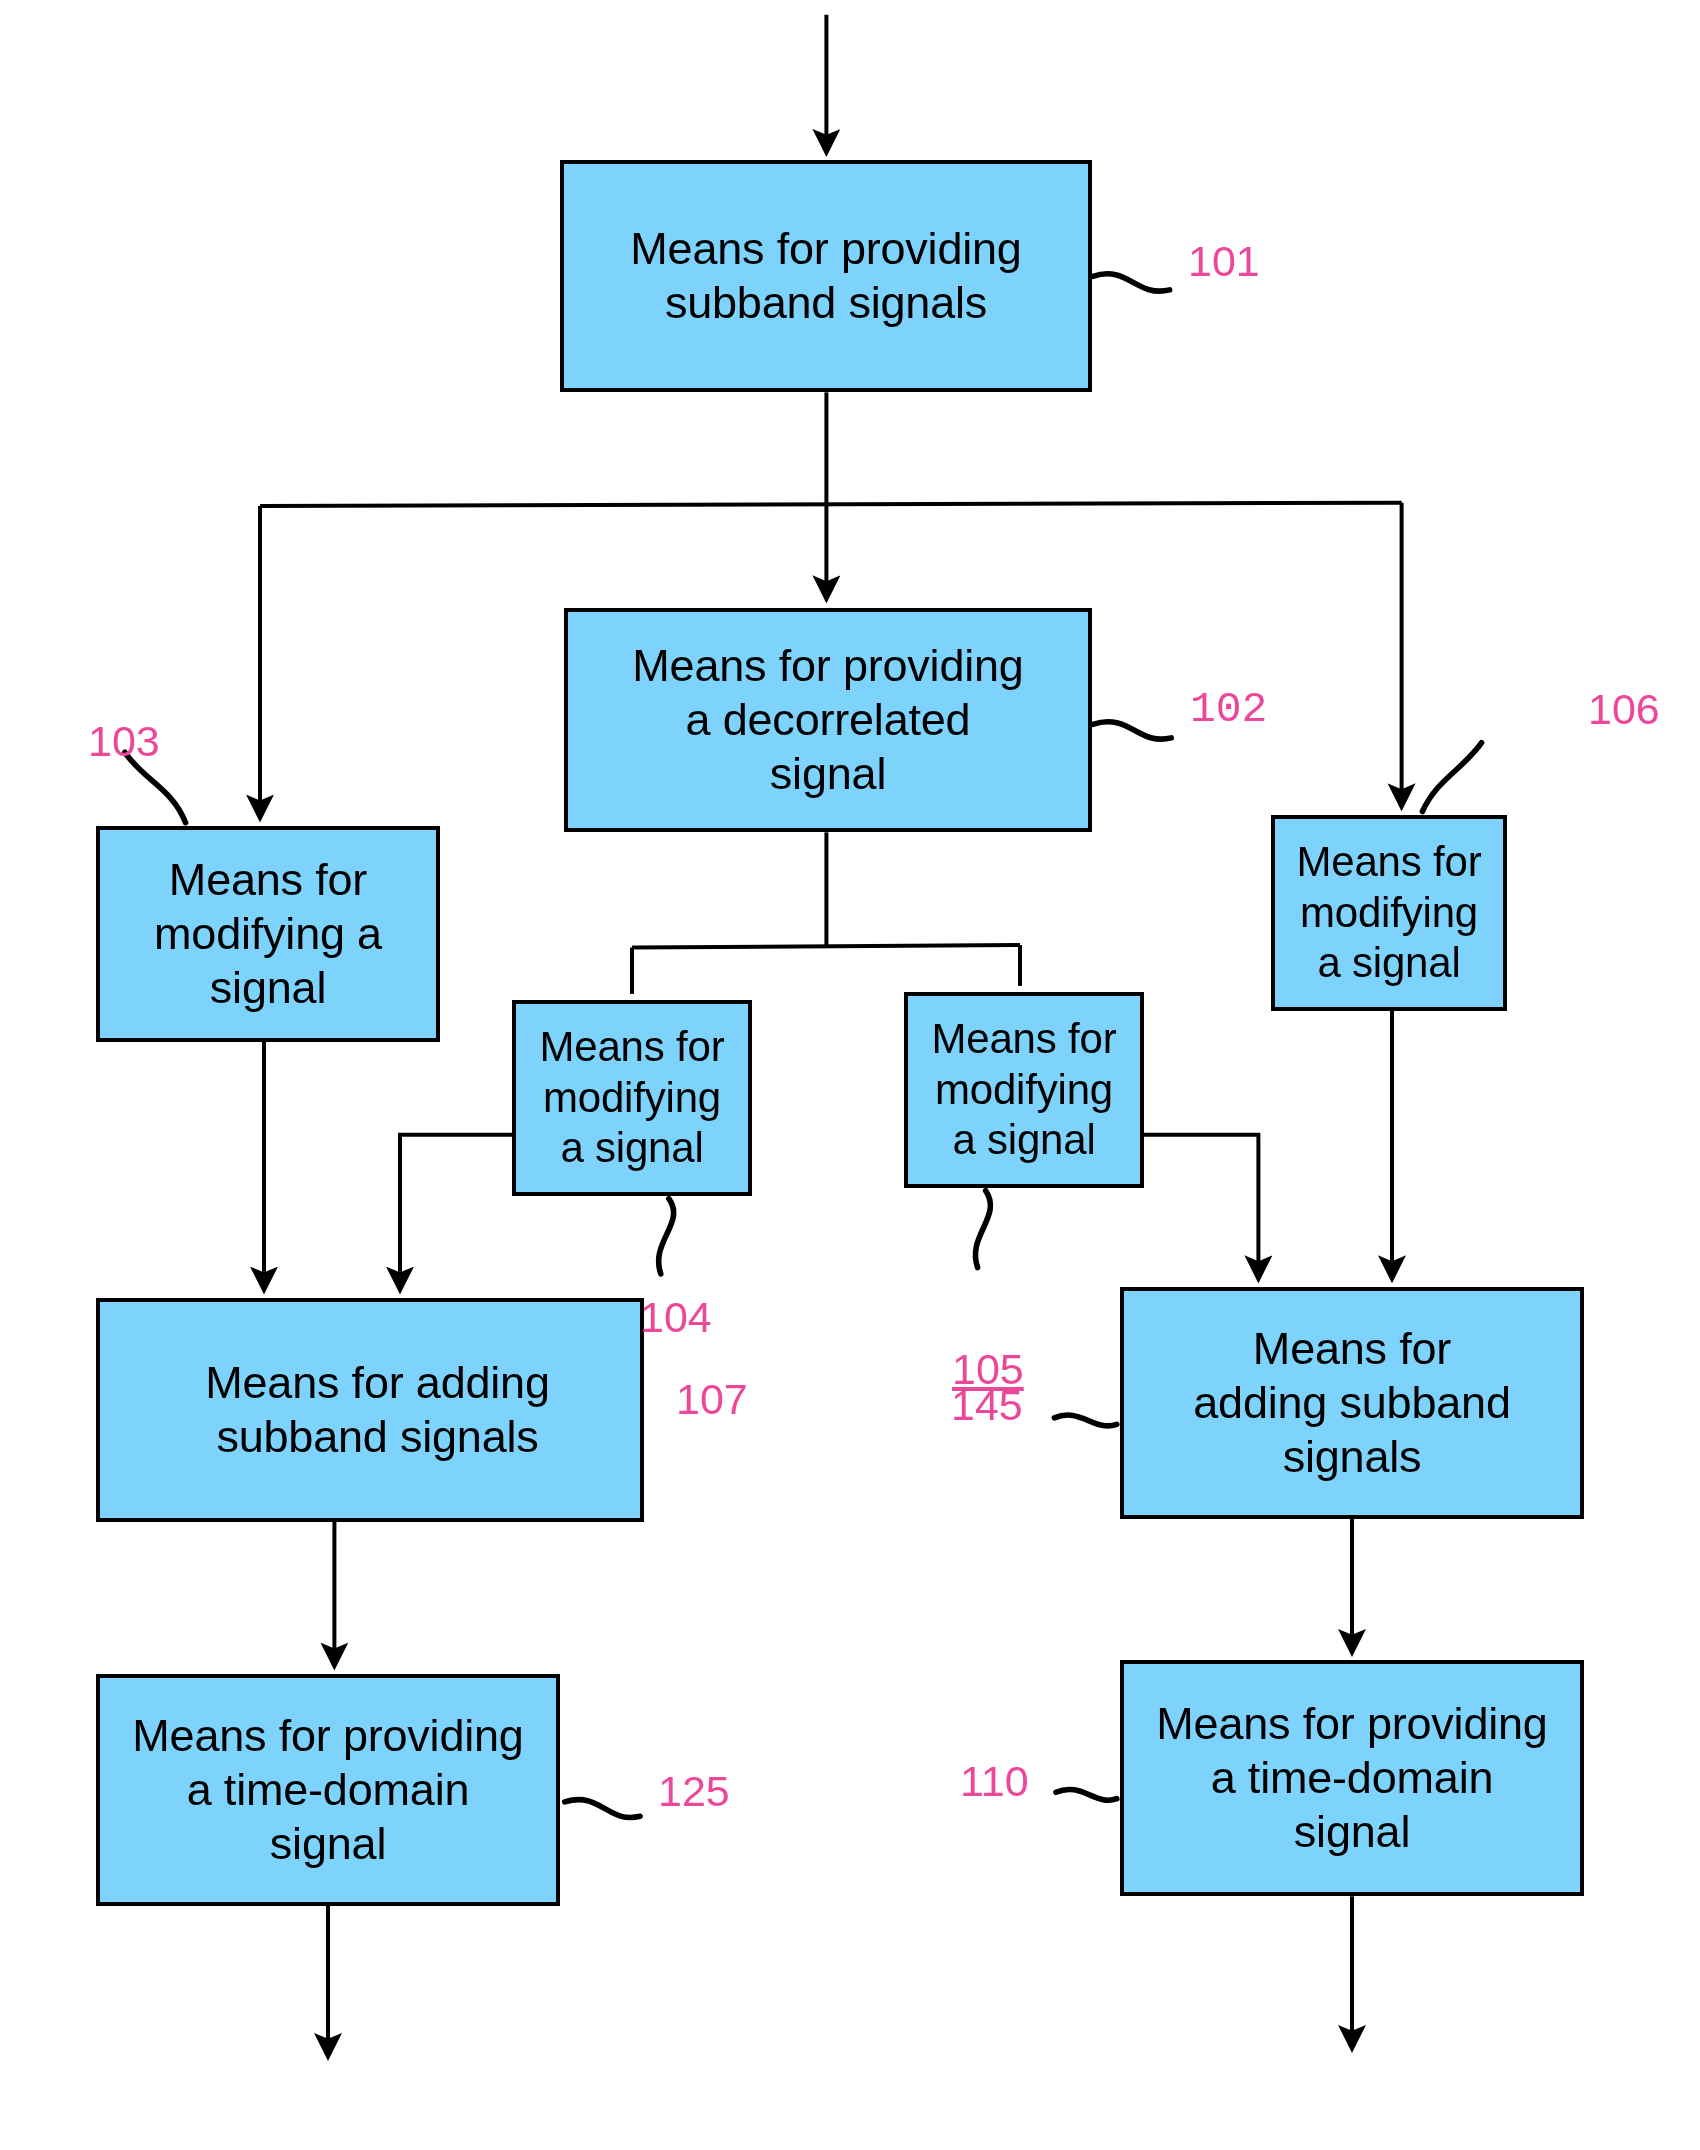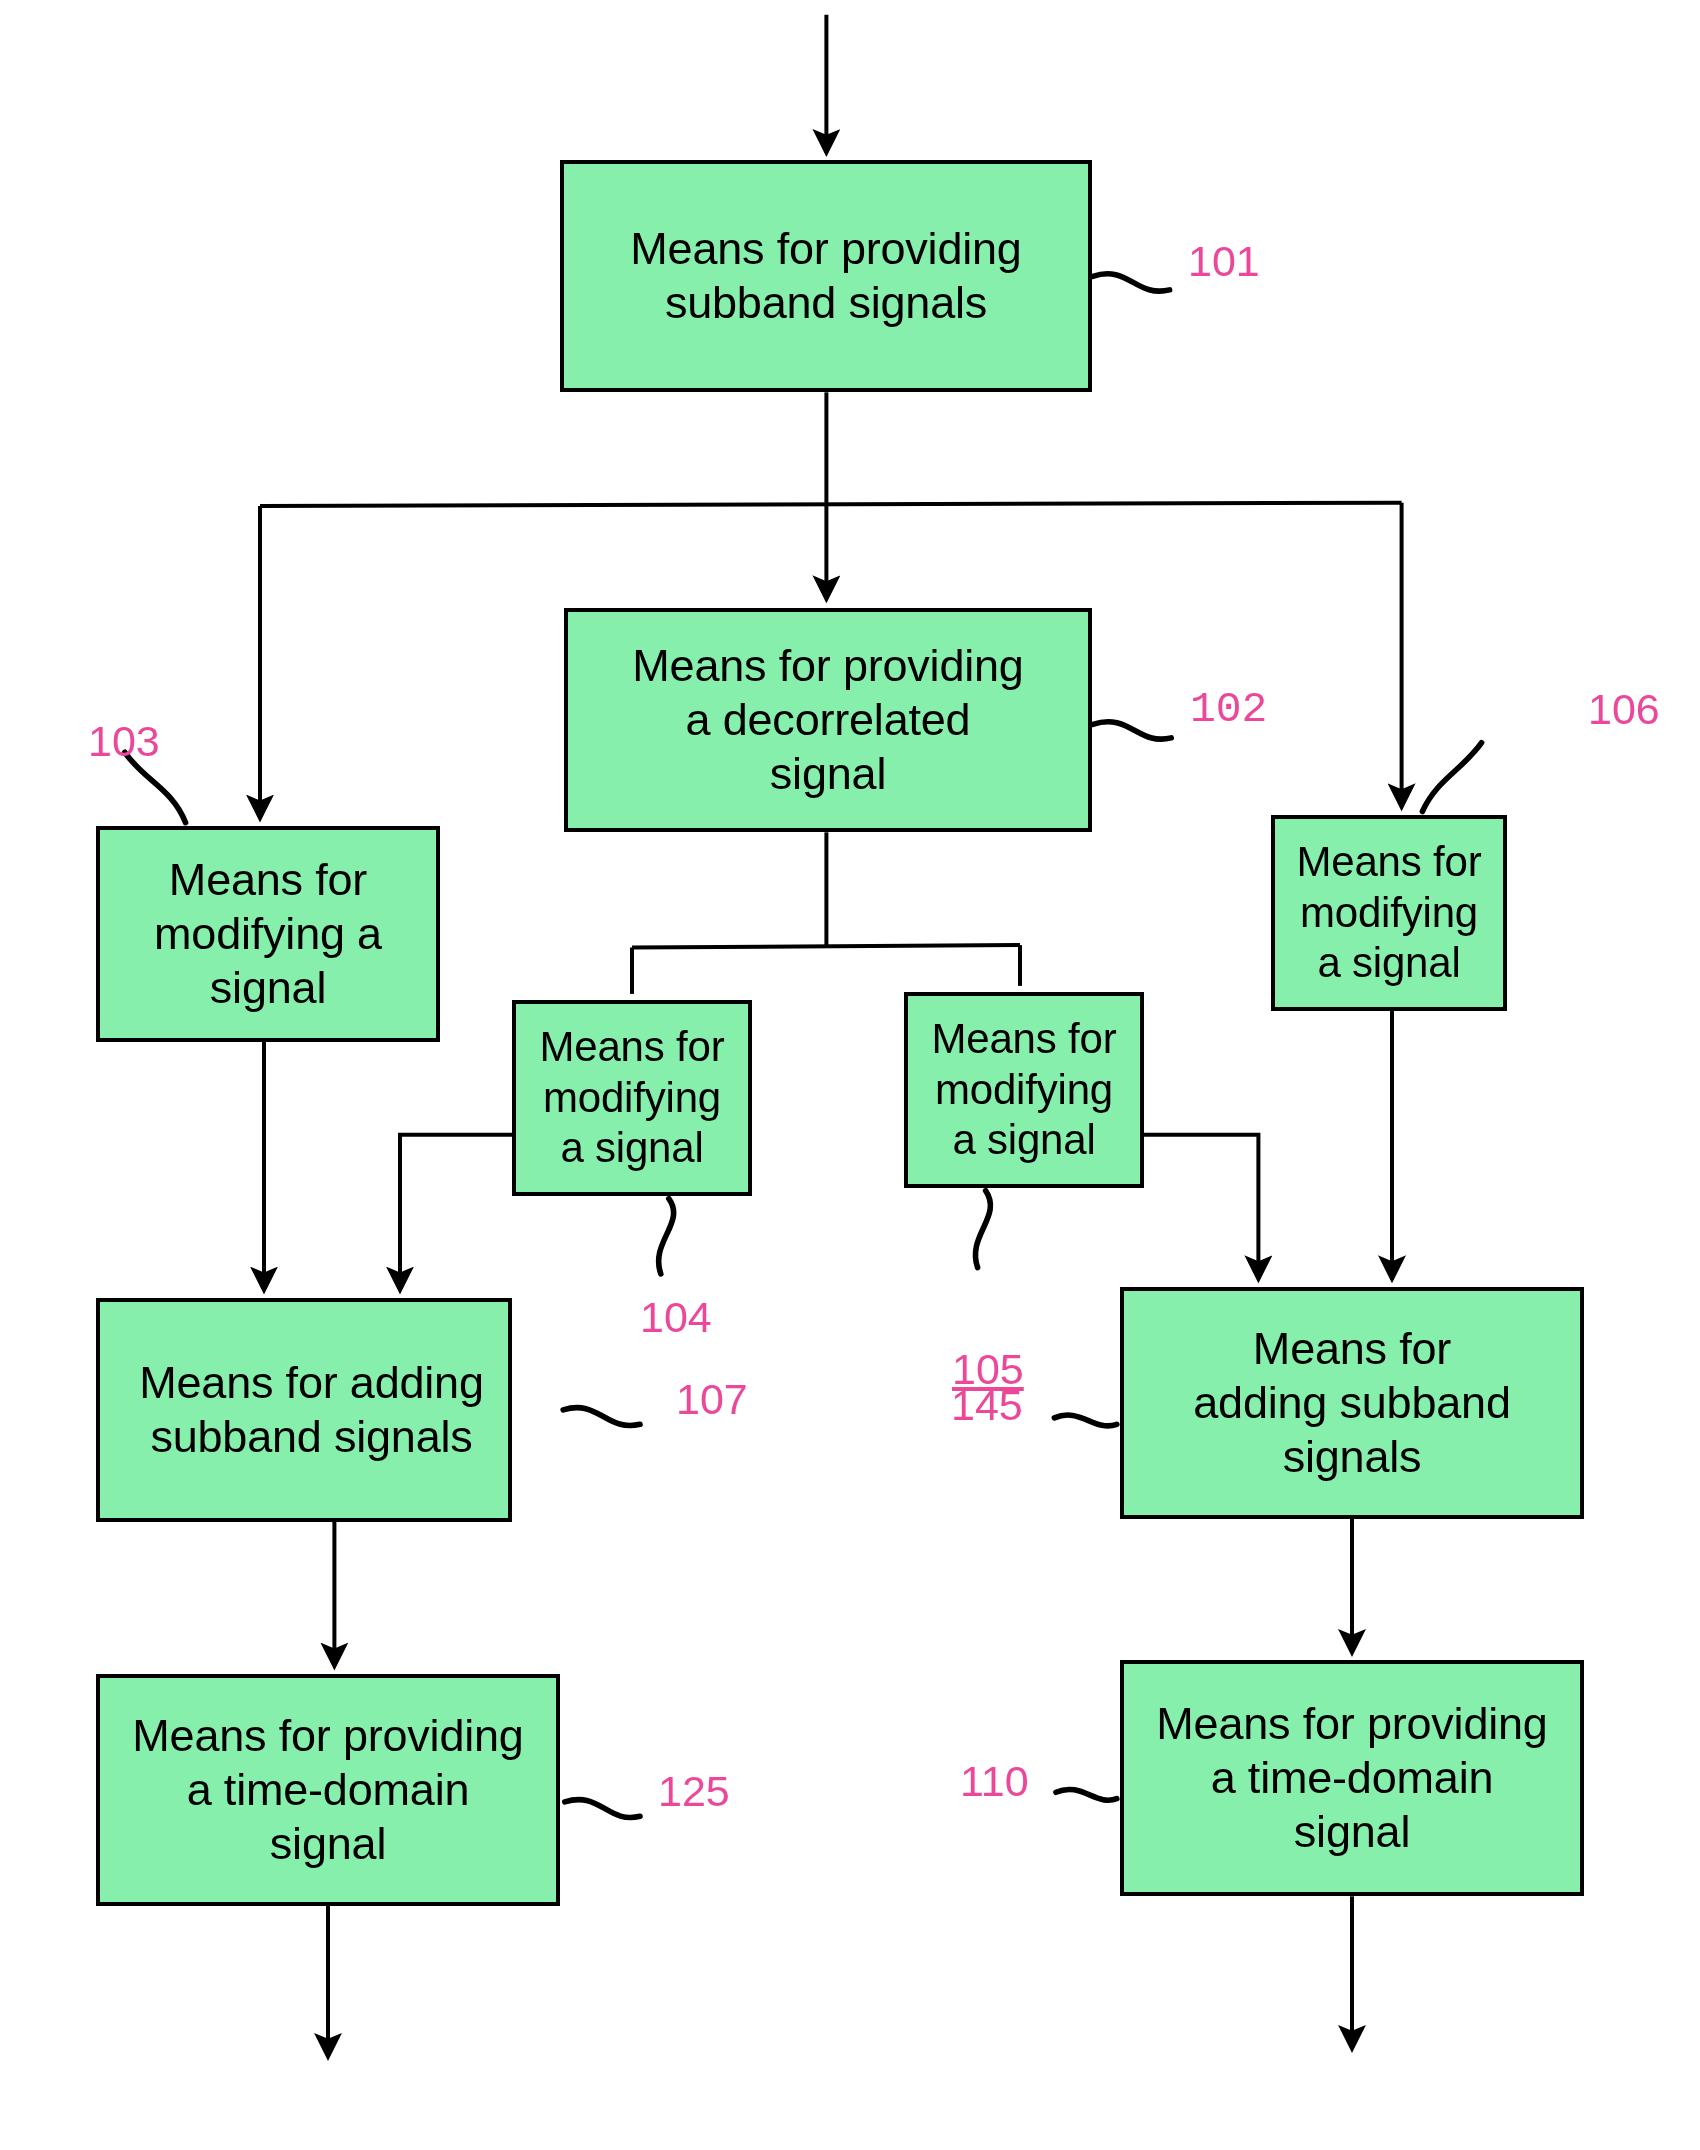--- a/index.html
+++ b/index.html
@@ -20,21 +20,21 @@
     left: 0;
     top: 0;
     width: 1700px;
     height: 2151px;
     pointer-events: none;
   }
   .node {
     position: absolute;
     box-sizing: border-box;
     border: 4px solid #000;
-    background: #86efac;
+    background: #7dd3fc;
     display: flex;
     align-items: center;
     justify-content: center;
     text-align: center;
     z-index: 3;
   }
   .node .label {
     display: block;
     white-space: pre-line;
     color: #000;
@@ -140,21 +140,21 @@
 modifying
 a signal</span>
   </div>
 
   <div class="node" style="left:1271px; top:815px; width:236px; height:196px;">
     <span class="label" style="font-size:42px;">Means for
 modifying
 a signal</span>
   </div>
 
-  <div class="node" style="left:96px; top:1298px; width:416px; height:224px;padding-left:15px;">
+  <div class="node" style="left:96px; top:1298px; width:548px; height:224px;padding-left:15px;">
     <span class="label" style="font-size:45px;">Means for adding
 subband signals</span>
   </div>
 
   <div class="node" style="left:1120px; top:1287px; width:464px; height:232px;">
     <span class="label" style="font-size:45px;">Means for
 adding subband
 signals</span>
   </div>
 

